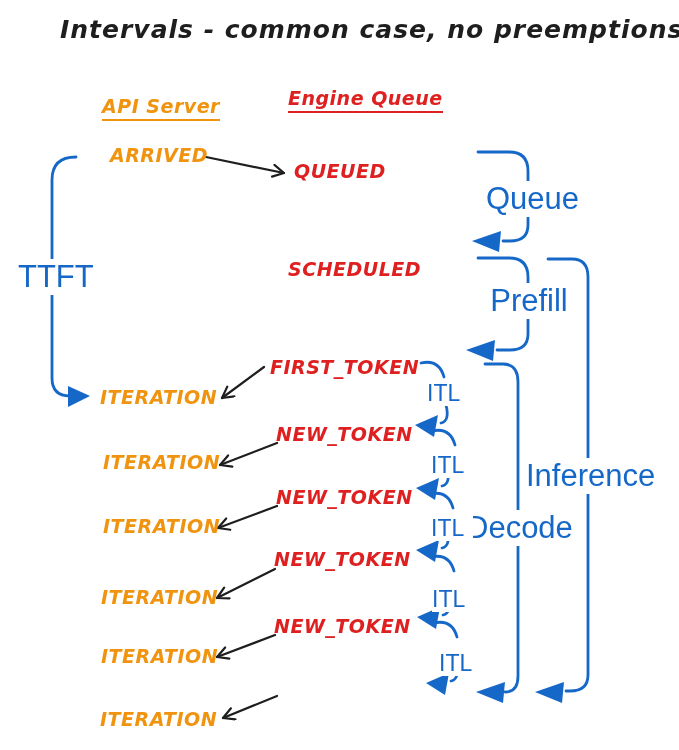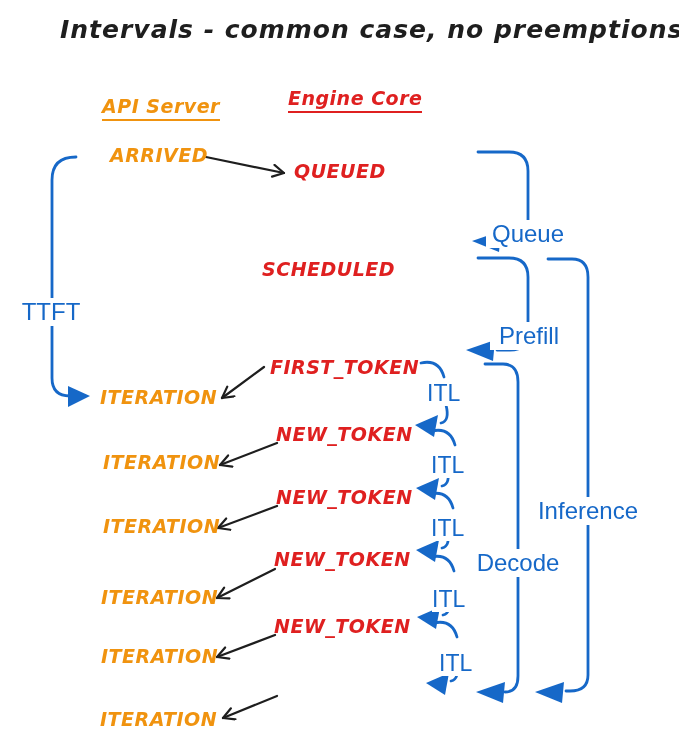--- a/index.html
+++ b/index.html
@@ -15,23 +15,22 @@
   }
   .colhead{
     font-size:19px;font-weight:bold;font-style:italic;letter-spacing:.5px;
     border-bottom:2px solid currentColor;padding-bottom:1px;
   }
   .ev{font-size:19px;font-weight:bold;font-style:italic;letter-spacing:.5px;}
   .orange{color:#f0930f;}
   .red{color:#df2020;}
   .ivl{
     font-family:"Liberation Sans","DejaVu Sans",sans-serif;
-    font-size:24px;font-weight:400;color:#1668c8;background:#ffffff;
+    font-size:31px;font-weight:400;color:#1668c8;background:#ffffff;
     text-align:center;
-    margin-top:39px;
   }
   .itl{
     font-family:"Liberation Sans","DejaVu Sans",sans-serif;
     font-size:23px;font-weight:400;color:#1668c8;background:#ffffff;
     text-align:left;
   }
 </style>
 </head>
 <body>
 
@@ -96,32 +95,32 @@
       <polygon points="416,488 439,478 435,500"></polygon>
       <polygon points="416,550 439,540 435,562"></polygon>
       <polygon points="417,617 440,607 436,629"></polygon>
       <polygon points="426,683 449,673 445,695"></polygon>
     </g>
   </svg>
 
   <div class="t title" style="left:60px;top:16px;width:520px;">Intervals - common case, no preemptions</div>
 
   <div class="t colhead orange" style="left:102px;top:96px;">API Server</div>
-  <div class="t colhead red" style="left:288px;top:88px;">Engine Core</div>
+  <div class="t colhead red" style="left:288px;top:88px;">Engine Queue</div>
 
   <div class="t ev orange" style="left:98px;top:145px;margin-left:12px;">ARRIVED</div>
   <div class="t ev orange" style="left:100px;top:387px;">ITERATION</div>
   <div class="t ev orange" style="left:103px;top:452px;">ITERATION</div>
   <div class="t ev orange" style="left:103px;top:516px;">ITERATION</div>
   <div class="t ev orange" style="left:101px;top:587px;">ITERATION</div>
   <div class="t ev orange" style="left:101px;top:646px;">ITERATION</div>
   <div class="t ev orange" style="left:100px;top:709px;">ITERATION</div>
 
   <div class="t ev red" style="left:294px;top:161px;">QUEUED</div>
-  <div class="t ev red" style="left:262px;top:259px;text-align:right;">SCHEDULED</div>
+  <div class="t ev red" style="left:288px;top:259px;text-align:right;">SCHEDULED</div>
   <div class="t ev red" style="left:270px;top:357px;">FIRST_TOKEN</div>
   <div class="t ev red" style="left:276px;top:424px;">NEW_TOKEN</div>
   <div class="t ev red" style="left:276px;top:487px;">NEW_TOKEN</div>
   <div class="t ev red" style="left:274px;top:549px;">NEW_TOKEN</div>
   <div class="t ev red" style="left:274px;top:616px;">NEW_TOKEN</div>
 
   <div class="t ivl" style="left:18px;top:259px;width:66px;">TTFT</div>
   <div class="t ivl" style="left:486px;top:181px;width:84px;">Queue</div>
   <div class="t ivl" style="left:490px;top:283px;width:78px;">Prefill</div>
   <div class="t ivl" style="left:526px;top:458px;width:124px;">Inference</div>

